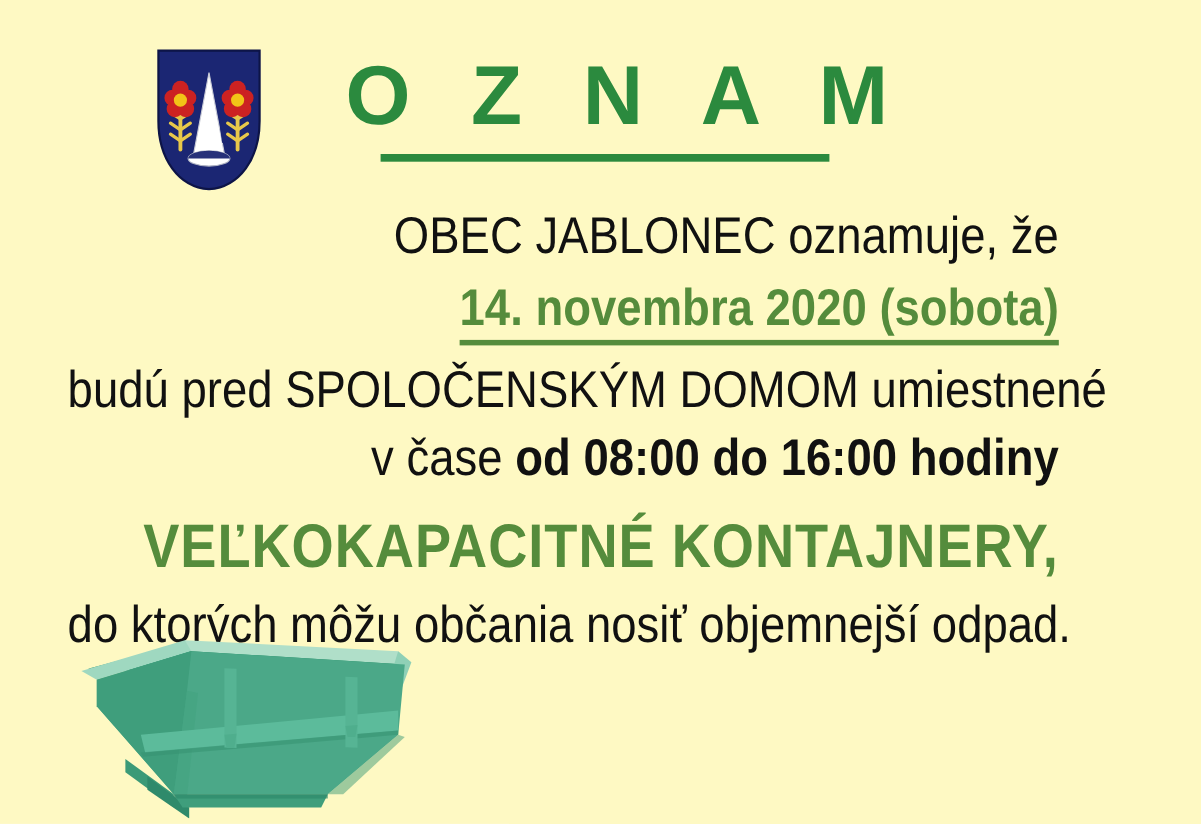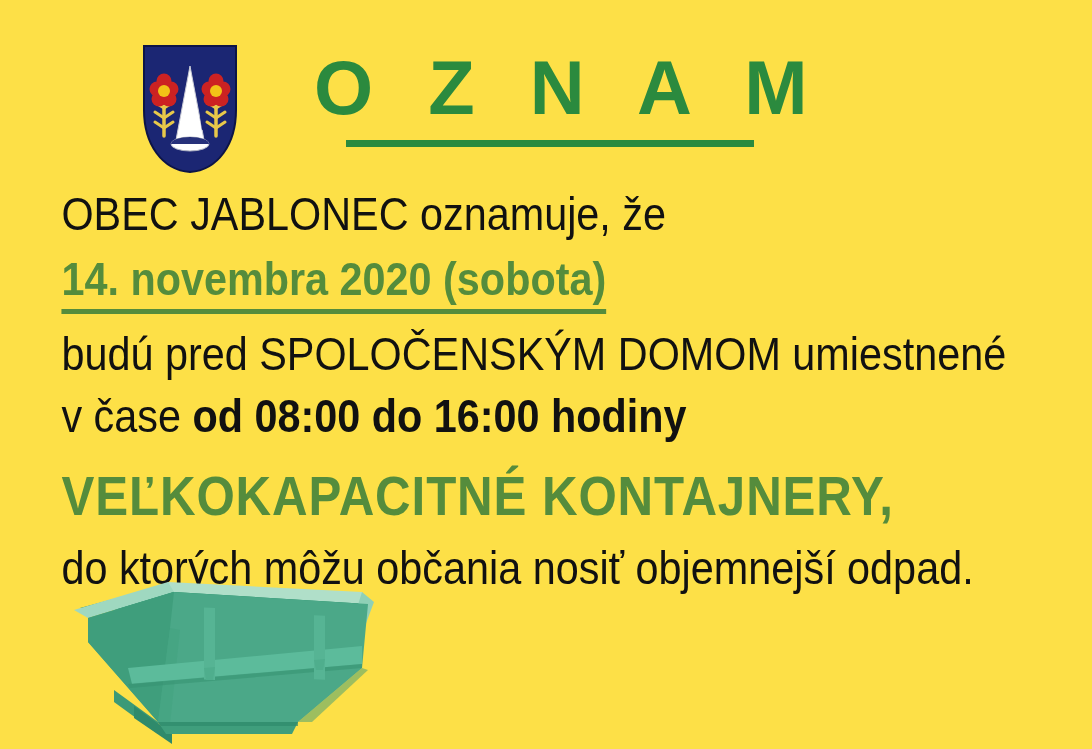--- a/index.html
+++ b/index.html
@@ -8,21 +8,21 @@
     padding: 0;
     background: #ffffff;
   }
   body {
     font-family: "Liberation Sans", sans-serif;
   }
   #poster {
     position: relative;
     width: 1092px;
     height: 749px;
-    background: #fde047;
+    background: #fef9c3;
     overflow: hidden;
   }
 
   
   .header {
     position: absolute;
     left: 0;
     top: 26px;
     width: 1092px;
     height: 160px;
@@ -60,21 +60,21 @@
     height: 7px;
     background: #2b8a3e;
   }
 
   
   .body-block {
     position: absolute;
     left: 0;
     top: 184px;
     width: 1024px;
-    text-align: left;
+    text-align: right;
   }
 
   .line {
     font-family: "Liberation Sans Narrow", "Liberation Sans", sans-serif;
     color: #111111;
     white-space: nowrap;
     font-stretch: condensed;
     transform: scaleX(0.88);
     transform-origin: center center;
   }

